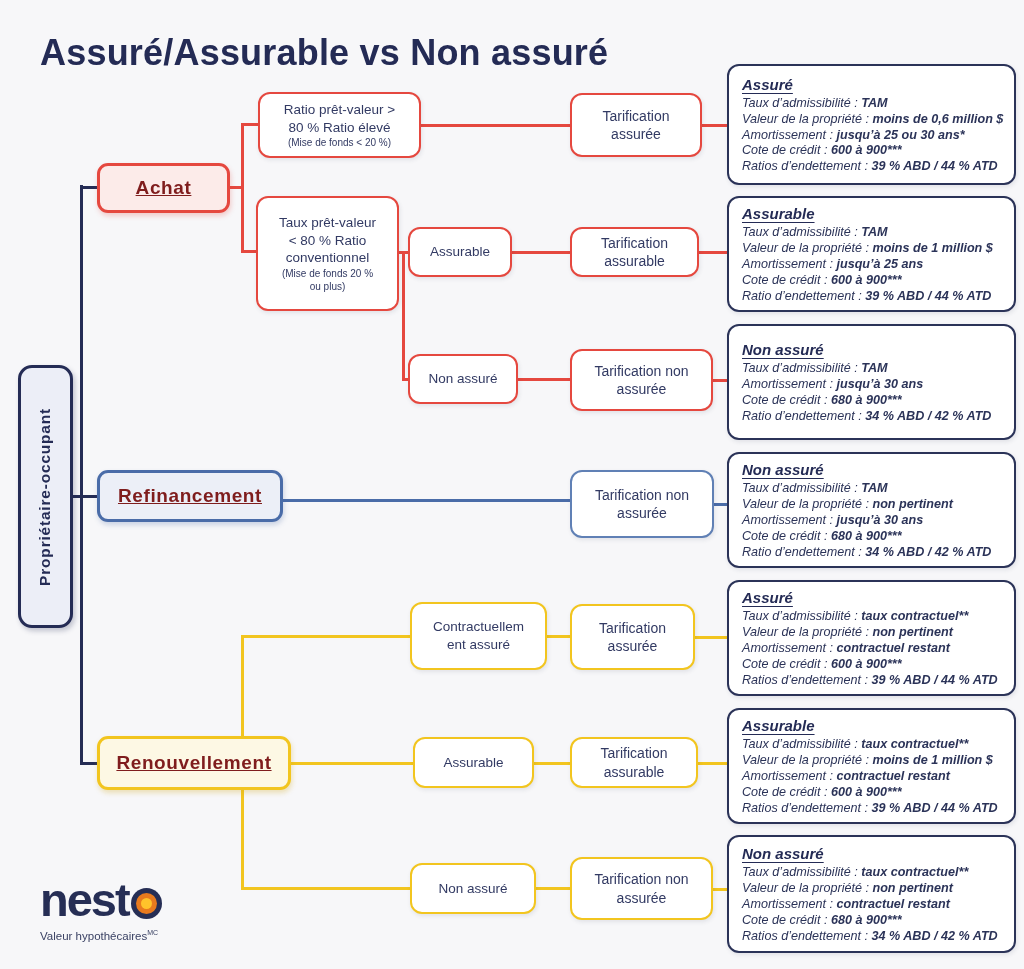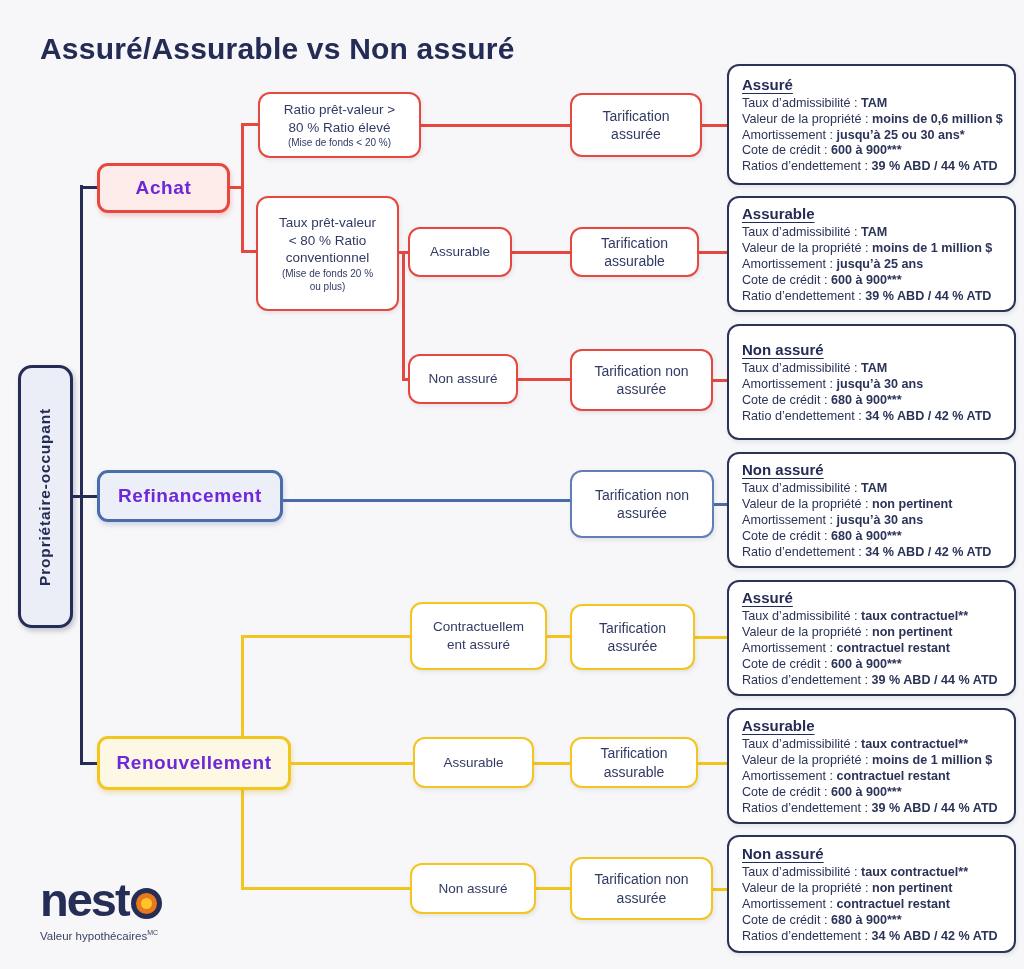--- a/index.html
+++ b/index.html
@@ -4,42 +4,42 @@
 <style>
   * { margin:0; padding:0; box-sizing:border-box; }
   html,body { background:#e9e9ec; }
   body { font-family:"Liberation Sans", sans-serif; }
   .canvas {
     position:relative; width:1024px; height:969px;
     background:#f7f7f9; overflow:hidden;
   }
   .title {
     position:absolute; left:40px; top:32px;
-    font-size:30px; font-weight:800; color:#242b55; letter-spacing:.2px;
+    font-size:36px; font-weight:800; color:#242b55; letter-spacing:.2px;
   }
   
   .line { position:absolute; z-index:1; }
   .line.h { height:3px; }
   .line.v { width:3px; }
   .navy { background:#252c55; }
   .red  { background:#e5483f; }
   .blue { background:#4a6ca8; }
   .gold { background:#f2c51f; }
   
   .node {
     position:absolute; z-index:2; background:#fff;
     border:2px solid #e5483f; border-radius:12px;
     display:flex; flex-direction:column; align-items:center; justify-content:center;
     text-align:center; color:#323a63; font-size:13.5px; line-height:1.3;
     box-shadow:1px 2px 4px rgba(40,45,80,.10); padding:4px 8px;
   }
   .node .small { font-size:10px; }
   .branch {
-    font-weight:800; font-size:19px; letter-spacing:.6px; color:#6d28d9;
-    border-width:3px; border-radius:11px;
+    font-weight:800; font-size:19px; letter-spacing:.6px; color:#7f1d1d;
+    border-width:3px; border-radius:11px;text-decoration:underline;
   }
   .branch.achat { background:#fcebe9; border-color:#e5483f; box-shadow:1px 3px 5px rgba(229,72,63,.25); }
   .branch.refi  { background:#eceff7; border-color:#4a6ca8; box-shadow:1px 3px 5px rgba(74,108,168,.25); }
   .branch.renou { background:#fdf8e4; border-color:#f2c51f; box-shadow:1px 3px 5px rgba(210,170,30,.30); }
   .root {
     border:3px solid #252c55; border-radius:14px; background:#eceef7;
     box-shadow:2px 3px 5px rgba(37,44,85,.25);
   }
   .root span {
     writing-mode:vertical-rl; transform:rotate(180deg);
@@ -48,21 +48,21 @@
   .b-red { border-color:#e5483f; }
   .b-blue { border-color:#6080b5; }
   .b-blue-light { border-color:#8aa3cc; }
   .b-gold { border-color:#f2c51f; }
   
   .card {
     position:absolute; z-index:2; left:727px; width:289px;
     background:#fff; border:2px solid; border-radius:12px;
     padding:9px 13px 7px 13px; color:#2b3358;
     box-shadow:1px 2px 4px rgba(40,45,80,.10);
-    display:flex; flex-direction:column; justify-content:center;
+    display:flex; flex-direction:column; justify-content:center;font-style:italic;
   }
   .card-title {
     font-size:15px; font-weight:800; text-decoration:underline;
     text-underline-offset:3px; margin-bottom:3px; color:#242b55;
   }
   .card-row { font-size:12.6px; line-height:1.26; white-space:nowrap; }
   .card-row .bold { font-weight:800; }
   
   .logo { position:absolute; left:40px; top:876px; z-index:2; }
   .logo-row { display:flex; align-items:center; }

